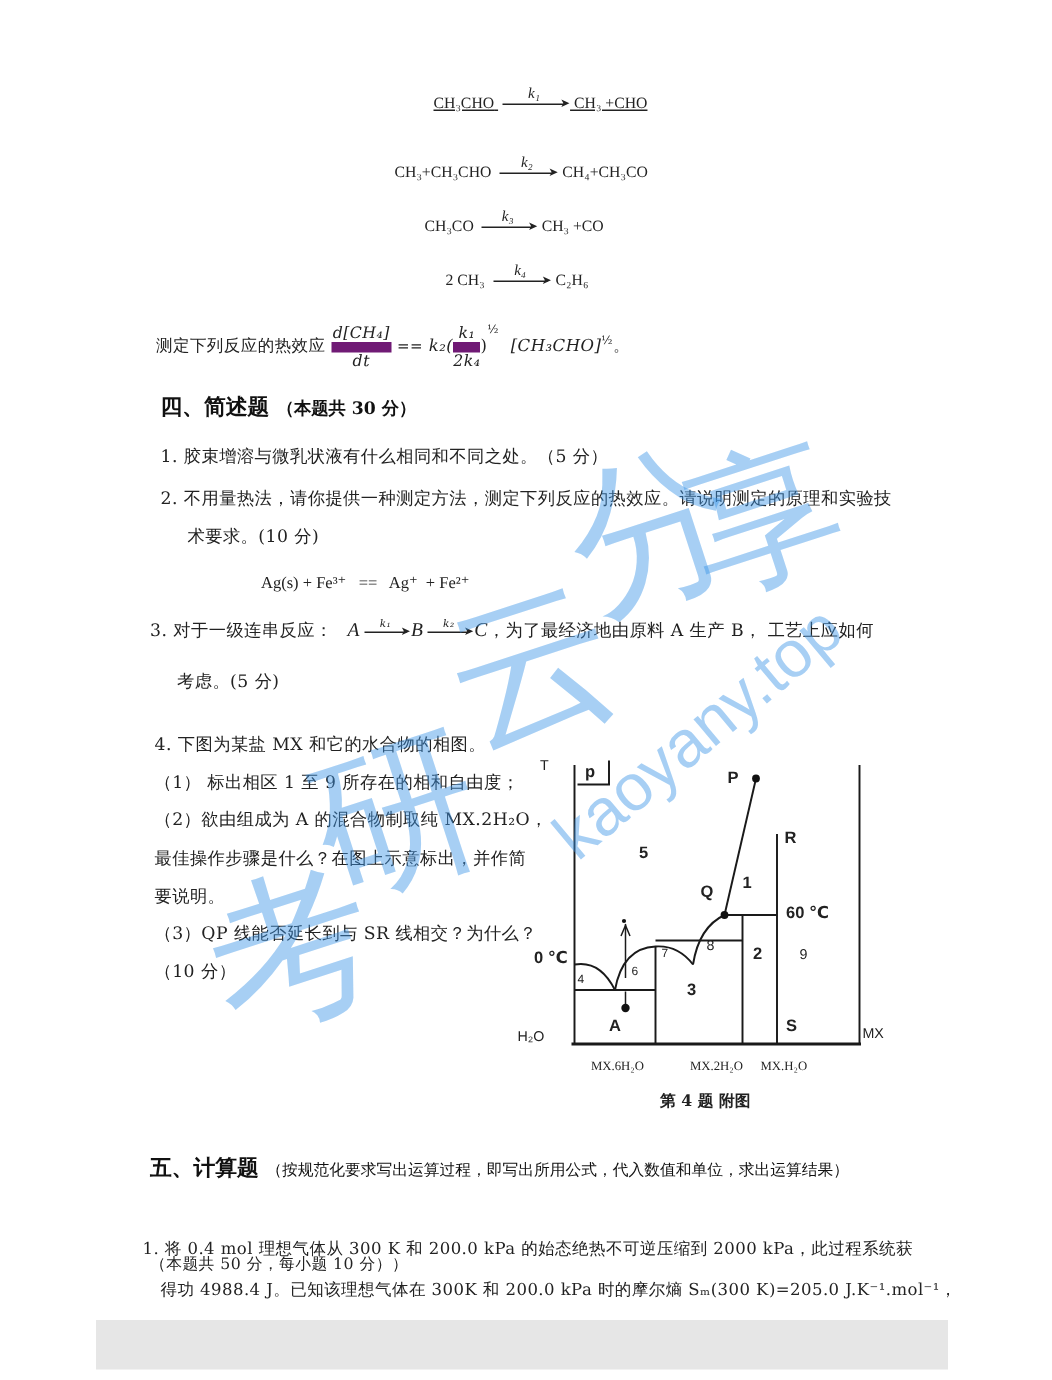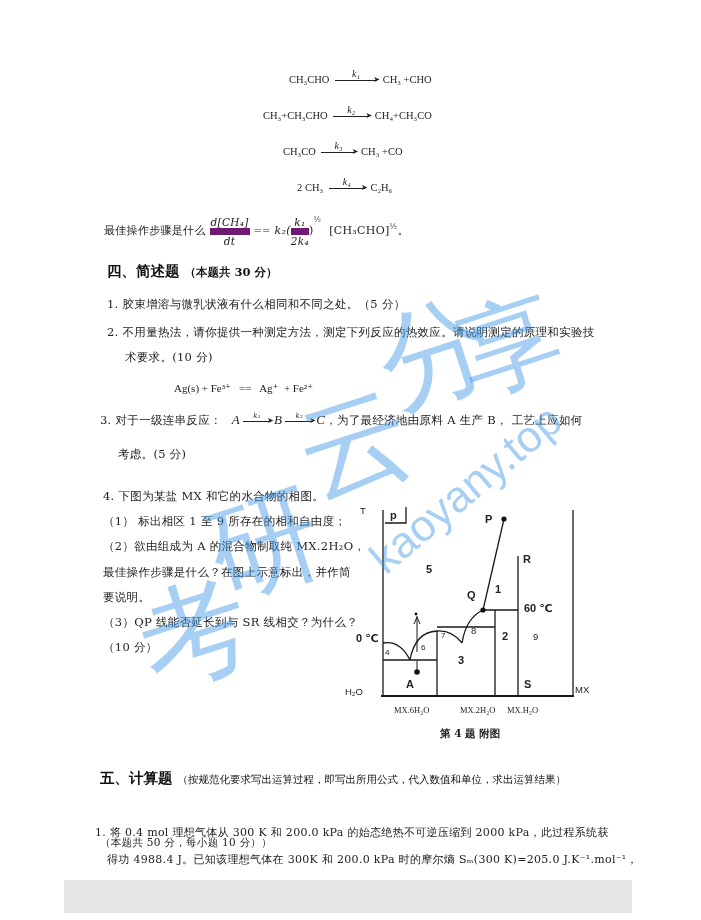--- a/index.html
+++ b/index.html
@@ -22,21 +22,21 @@
     .footer-bar { position: absolute; left: 64px; top: 880px; width: 568px; height: 33px; background: #e6e6e6; }
     .diag-label { position: absolute; font-family: "Liberation Sans", "DejaVu Sans", sans-serif;
                   font-size: 9.5px; color: #222; white-space: nowrap; }
     .diag-label.big { font-size: 11px; font-weight: bold; }
     .diag-label.cap { font-family: "Liberation Serif", serif; font-size: 8.5px; }
     .wm { position: absolute; color: #3d96e8; opacity: 0.45; white-space: nowrap; pointer-events: none; }
   </style>
 </head>
 <body>
 
-<div class="abs eq" style="left:289px; top:74px;">
+<div class="abs eq" style="left:289px; top:64px;text-decoration:underline;">
   <span>CH₃CHO</span>
   <span class="arrow" style="width:42px;">
     <span class="k">k₁</span>
     <span class="line"></span><span class="hd">➤</span>
   </span>
   <span>CH₃ +CHO</span>
 </div>
 <div class="abs eq" style="left:263px; top:110px;">
   <span>CH₃+CH₃CHO</span>
   <span class="arrow" style="width:36px;">
@@ -56,31 +56,31 @@
 <div class="abs eq" style="left:297px; top:182px;">
   <span>2 CH₃</span>
   <span class="arrow" style="width:36px;">
     <span class="k">k₄</span>
     <span class="line"></span><span class="hd">➤</span>
   </span>
   <span>C₂H₆</span>
 </div>
 
 <div class="abs txt" style="left:104px; top:215px; font-size:11px;">
-  <span>最佳操作步骤是什么</span>
+  <span>测定下列反应的热效应</span>
   <span class="frac">
     <span class="n">d[CH₄]</span>
     <span class="d">dt</span>
   </span>
   <span style="font-size:10px;">==</span>
   <i>k₂(</i><span class="frac">
     <span class="n">k₁</span>
     <span class="d">2k₄</span>
   </span><span>)</span><sup style="vertical-align:12px;">½</sup>
-  <span style="margin-left:4px;">[CH₃CHO]</span><sup>½</sup><span>。</span>
+  <span style="margin-left:4px;font-style:italic;">[CH₃CHO]</span><sup>½</sup><span>。</span>
 </div>
 
 <div class="abs head" style="left:107px; top:262px;">
   <span>四、简述题</span>
   <small>（本题共 30 分）</small>
 </div>
 <div class="abs txt" style="left:107px; top:297px;">1. 胶束增溶与微乳状液有什么相同和不同之处。（5 分）</div>
 <div class="abs txt" style="left:107px; top:325px;">2. 不用量热法，请你提供一种测定方法，测定下列反应的热效应。请说明测定的原理和实验技</div>
 <div class="abs txt" style="left:125px; top:350px;">术要求。(10 分)</div>
 <div class="abs eq" style="left:174px; top:382px; font-size:11px; white-space:pre;">Ag(s) + Fe³⁺   ==   Ag⁺  + Fe²⁺</div>

